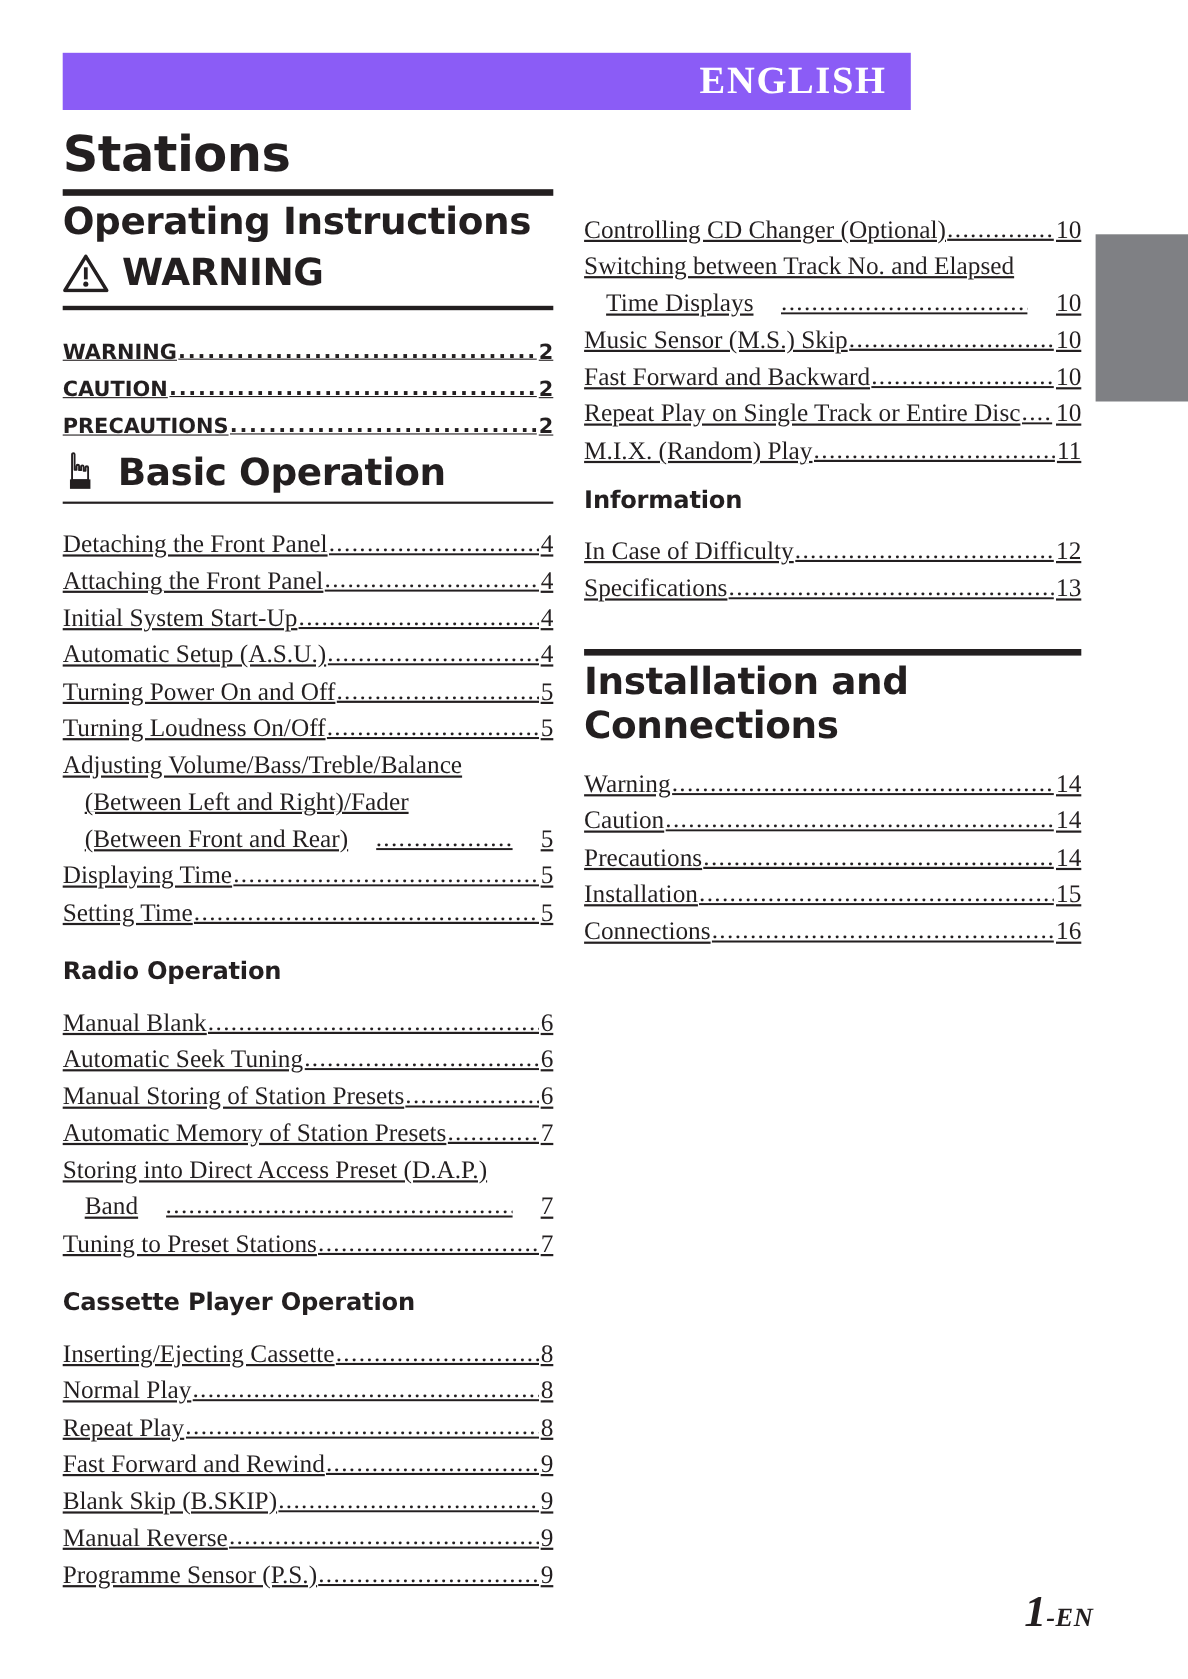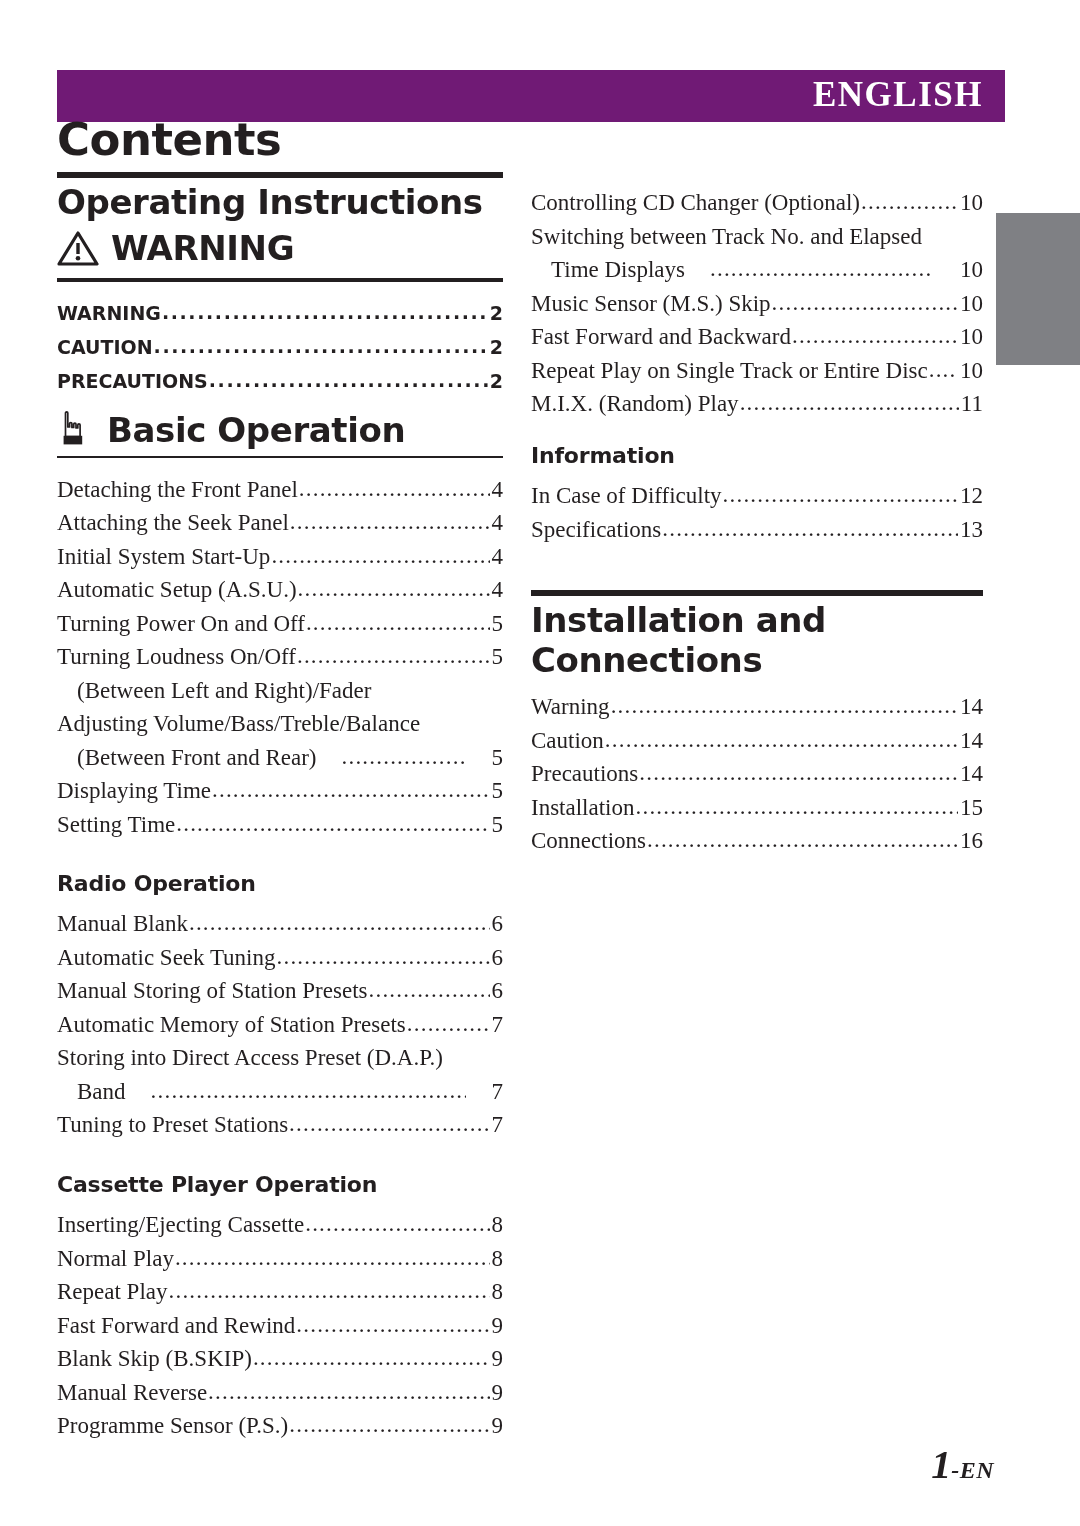--- a/index.html
+++ b/index.html
@@ -14,24 +14,23 @@
     font-family: "Liberation Serif", serif;
     color: #1b1b1b;
     overflow: hidden;
   }
 
   
   .header-band {
     position: absolute;
     left: 57px;
     top: 48px;
-    width: 948px;
+    width: 771px;
     height: 52px;
-    background: #701a75;
-    margin-top: 22px;
+    background: #8b5cf6;
   }
   .header-lang {
     position: absolute;
     right: 22px;
     top: 50%;
     transform: translateY(-52%);
     color: #ffffff;
     font-family: "Liberation Serif", serif;
     font-weight: bold;
     font-size: 35px;
@@ -112,28 +111,29 @@
   .icon-hand    { width: 38px; height: 40px; flex: 0 0 auto; }
 
   
   ul.toc {
     list-style: none;
     margin: 0;
     padding: 0;
   }
   ul.toc li {
     display: flex;
-    align-items: center;
+    align-items: flex-end;
     font-family: "Liberation Serif", serif;
     font-size: 23px;
     line-height: 1.0;
     color: #231f20;
     padding: 0;
     margin: 0 0 0 0;
     height: 33.5px;
+    text-decoration: underline;
   }
 
   ul.toc li .t-label { white-space: nowrap; }
   ul.toc li .t-dots {
     flex: 1 1 auto;
     overflow: hidden;
     white-space: nowrap;
     margin: 0 1px;
     font-size: 23px;
     letter-spacing: 1.2px;
@@ -192,21 +192,21 @@
   .footer-page .num { font-size: 40px; }
   .footer-page .suffix { font-size: 24px; letter-spacing: 0.5px; }
 </style>
 </head>
 <body>
 
 <div class="header-band">
   <div class="header-lang">ENGLISH</div>
 </div>
 
-<div class="page-title">Contents</div>
+<div class="page-title">Stations</div>
 
 <div class="side-tab"></div>
 
 <div class="col-left">
 
   <div class="rule-heavy"></div>
 
   <div class="big-heading">Operating Instructions</div>
 
   <div class="sp6"></div>
@@ -260,21 +260,21 @@
   <div class="rule-light"></div>
   <div class="sp14"></div>
 
   <ul class="toc list-indent">
     <li>
       <span class="t-label">Detaching the Front Panel</span>
       <span class="t-dots">...............................................................................</span>
       <span class="t-page">4</span>
     </li>
     <li>
-      <span class="t-label">Attaching the Seek Panel</span>
+      <span class="t-label">Attaching the Front Panel</span>
       <span class="t-dots">...............................................................................</span>
       <span class="t-page">4</span>
     </li>
     <li>
       <span class="t-label">Initial System Start-Up</span>
       <span class="t-dots">...............................................................................</span>
       <span class="t-page">4</span>
     </li>
     <li>
       <span class="t-label">Automatic Setup (A.S.U.)</span>
@@ -283,27 +283,27 @@
     </li>
     <li>
       <span class="t-label">Turning Power On and Off</span>
       <span class="t-dots">...............................................................................</span>
       <span class="t-page">5</span>
     </li>
     <li>
       <span class="t-label">Turning Loudness On/Off</span>
       <span class="t-dots">...............................................................................</span>
       <span class="t-page">5</span>
+    </li>
+    <li class="cont">
+      <span class="t-label">Adjusting Volume/Bass/Treble/Balance</span>
+
     </li>
     <li class="cont indent">
       <span class="t-label">(Between Left and Right)/Fader</span>
-
-    </li>
-    <li class="cont">
-      <span class="t-label">Adjusting Volume/Bass/Treble/Balance</span>
 
     </li>
     <li class="indent">
       <span class="t-label">(Between Front and Rear)</span>
       <span class="t-dots">...............................................................................</span>
       <span class="t-page">5</span>
     </li>
     <li>
       <span class="t-label">Displaying Time</span>
       <span class="t-dots">...............................................................................</span>

